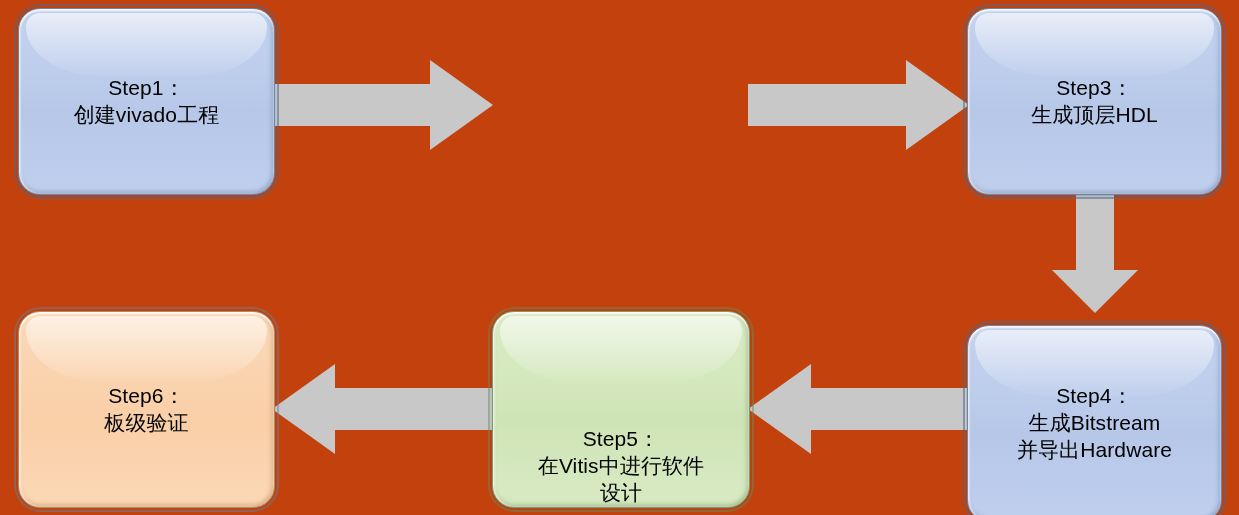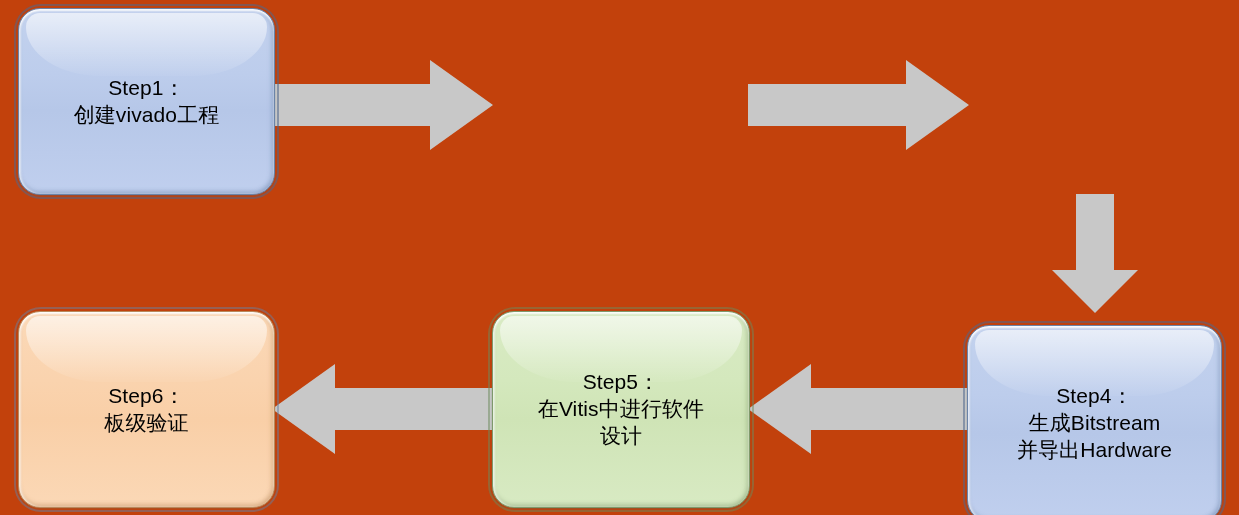--- a/index.html
+++ b/index.html
@@ -63,20 +63,21 @@
         #d4e8bd 35%,
         #cfe4b6 55%,
         #d8eac3 100%);
     border: 1px solid #7f9a6c;
     box-shadow:
       inset 0 2px 2px rgba(255,255,255,0.95),
       inset 2px 0 2px rgba(255,255,255,0.55),
       inset 0 -3px 4px rgba(140,165,120,0.45),
       inset -3px 0 4px rgba(140,165,120,0.35),
       0 1px 2px rgba(90,110,80,0.40);
+    align-items: flex-end;
   }
   
   .node.orange {
     background:
       linear-gradient(to bottom,
         #fbd9b8 0%,
         #fad3ae 35%,
         #f9cfa7 55%,
         #fbd8b6 100%);
     border: 1px solid #b9895c;
@@ -126,20 +127,24 @@
 <body>
 
 <div id="canvas">
 
   <div class="node blue" style="left:18px; top:8px; width:257px; height:187px;">
     <div class="inner">Step1：
 创建vivado工程</div>
   </div>
 
 
+  <div class="node blue" style="left:967px; top:8px; width:255px; height:187px;">
+    <div class="inner">Step3：
+生成顶层HDL</div>
+  </div>
 
   <div class="node orange" style="left:18px; top:311px; width:257px; height:197px;">
     <div class="inner">Step6：
 板级验证</div>
   </div>
 
   <div class="node green" style="left:492px; top:311px; width:258px; height:197px;">
     <div class="inner">Step5：
 在Vitis中进行软件
 设计</div>

